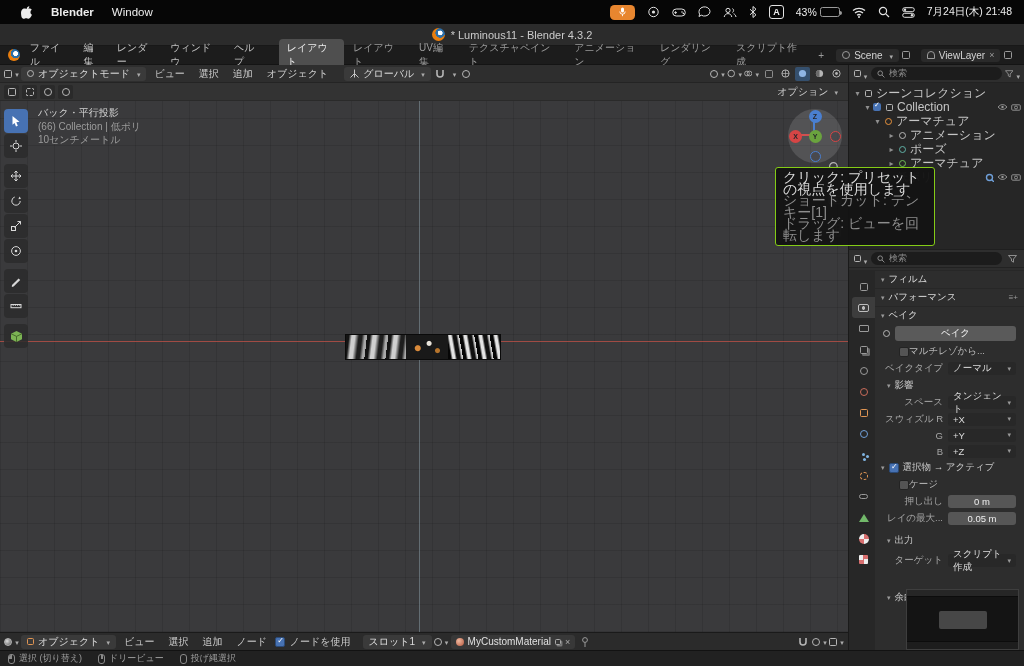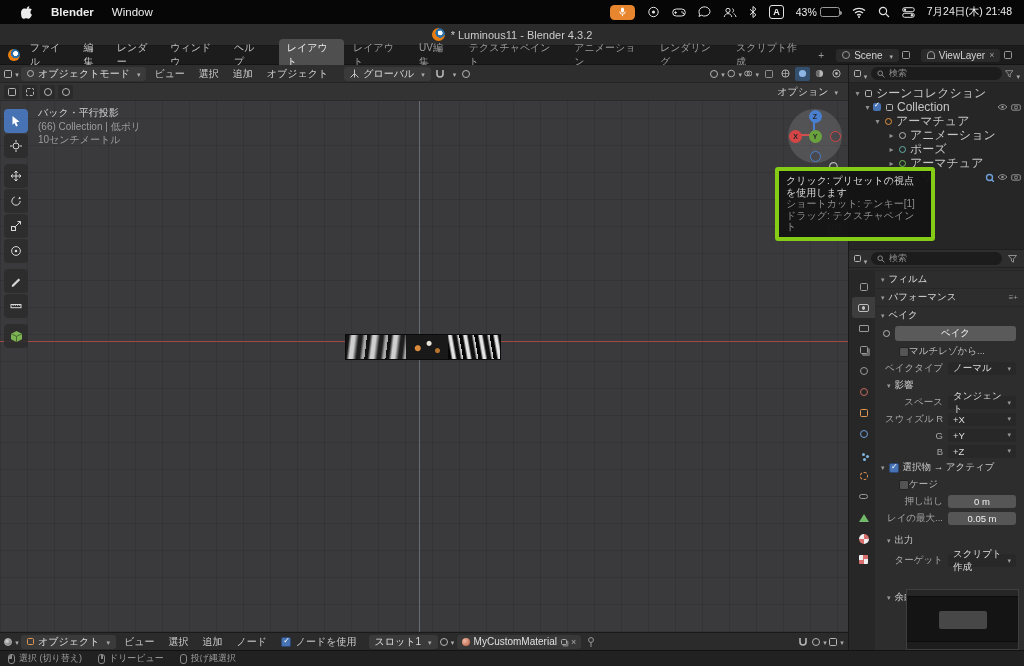--- a/index.html
+++ b/index.html
@@ -88,21 +88,21 @@
   .seg1{width:60px;background:repeating-linear-gradient(97deg,#141414 0 3px,#cfcfcf 6px 9px,#1e1e1e 13px 16px,#a8a8a8 19px 21px)}
   .seg2{width:42px;background:
       radial-gradient(circle at 28% 55%, #d98a3a 0 2.5px, transparent 3.5px),
       radial-gradient(circle at 55% 35%, #e8e3da 0 2px, transparent 3px),
       radial-gradient(circle at 75% 65%, #b5742c 0 2px, transparent 3px),
       #191919}
   .seg3{width:52px;background:repeating-linear-gradient(80deg,#060606 0 3px,#e4e4e4 5px 7px,#101010 9px 12px,#cccccc 14px 15px)}
 
   
   #tooltip{position:absolute;left:775px;top:167px;width:160px;background:rgba(20,20,20,.97);
-    border:4px solid #84cc16;border-radius:3px;padding:4px 7px;z-index:60;font-size:10px;line-height:11.5px}
+    border:1px solid #84cc16;border-radius:3px;padding:4px 7px;z-index:60;font-size:14px;line-height:11.5px}
   #tooltip .t1{color:#dcdcdc}
   #tooltip .t2,#tooltip .t3{color:#8d8d8d}
 
   
   #outliner{position:absolute;left:848px;top:65px;width:176px;height:184px;background:#262626;border-left:1px solid #1a1a1a}
   .panel-head{height:18px;background:#2e2e2e;display:flex;align-items:center;gap:3px;padding:0 4px;border-bottom:1px solid #222}
   .search-pill{flex:1;height:13px;background:#1c1c1c;border-radius:8px;display:flex;align-items:center;gap:4px;padding:0 6px;color:#8a8a8a;font-size:9px}
   .orow{height:14px;display:flex;align-items:center;font-size:12px;color:#c5c5c5;padding-right:3px}
   .chev{width:11px;color:#8f8f8f;font-size:8px;text-align:center;flex:none}
   .chev.exp::before{content:"▾"}
@@ -747,21 +747,21 @@
     </span>
   <span class="pill">
     <span class="sqico" style="width:7px;height:7px;border-color:#e09553"></span>
     <span>オブジェクト</span>
     <span class="car"></span>
   </span>
   <span class="hmenu">ビュー</span>
   <span class="hmenu">選択</span>
   <span class="hmenu">追加</span>
   <span class="hmenu">ノード</span>
-  <span class="fx" style="gap:5px;margin-left:6px;color:#cecece">
+  <span class="fx" style="gap:5px;margin-left:0;color:#cecece">
     <span class="cb on"></span>
     <span>ノードを使用</span>
   </span>
   <span class="pill" style="margin-left:10px">
     <span>スロット1</span>
     <span class="car"></span>
   </span>
   <span class="hico">
       <span class="dotico" style="border-color:#b5b5b5"></span>
       <span class="car"></span>
@@ -805,14 +805,14 @@
   </span>
   <span class="sitem">
     <span class="mouse"></span>
     <span>投げ縄選択</span>
   </span>
 </div>
 
 <div id="tooltip">
   <div class="t1">クリック: プリセットの視点を使用します</div>
   <div class="t2">ショートカット: テンキー[1]</div>
-  <div class="t3">ドラッグ: テクスチャペイント</div>
+  <div class="t3">ドラッグ: ビューを回転します</div>
 </div>
 
 </body></html>

